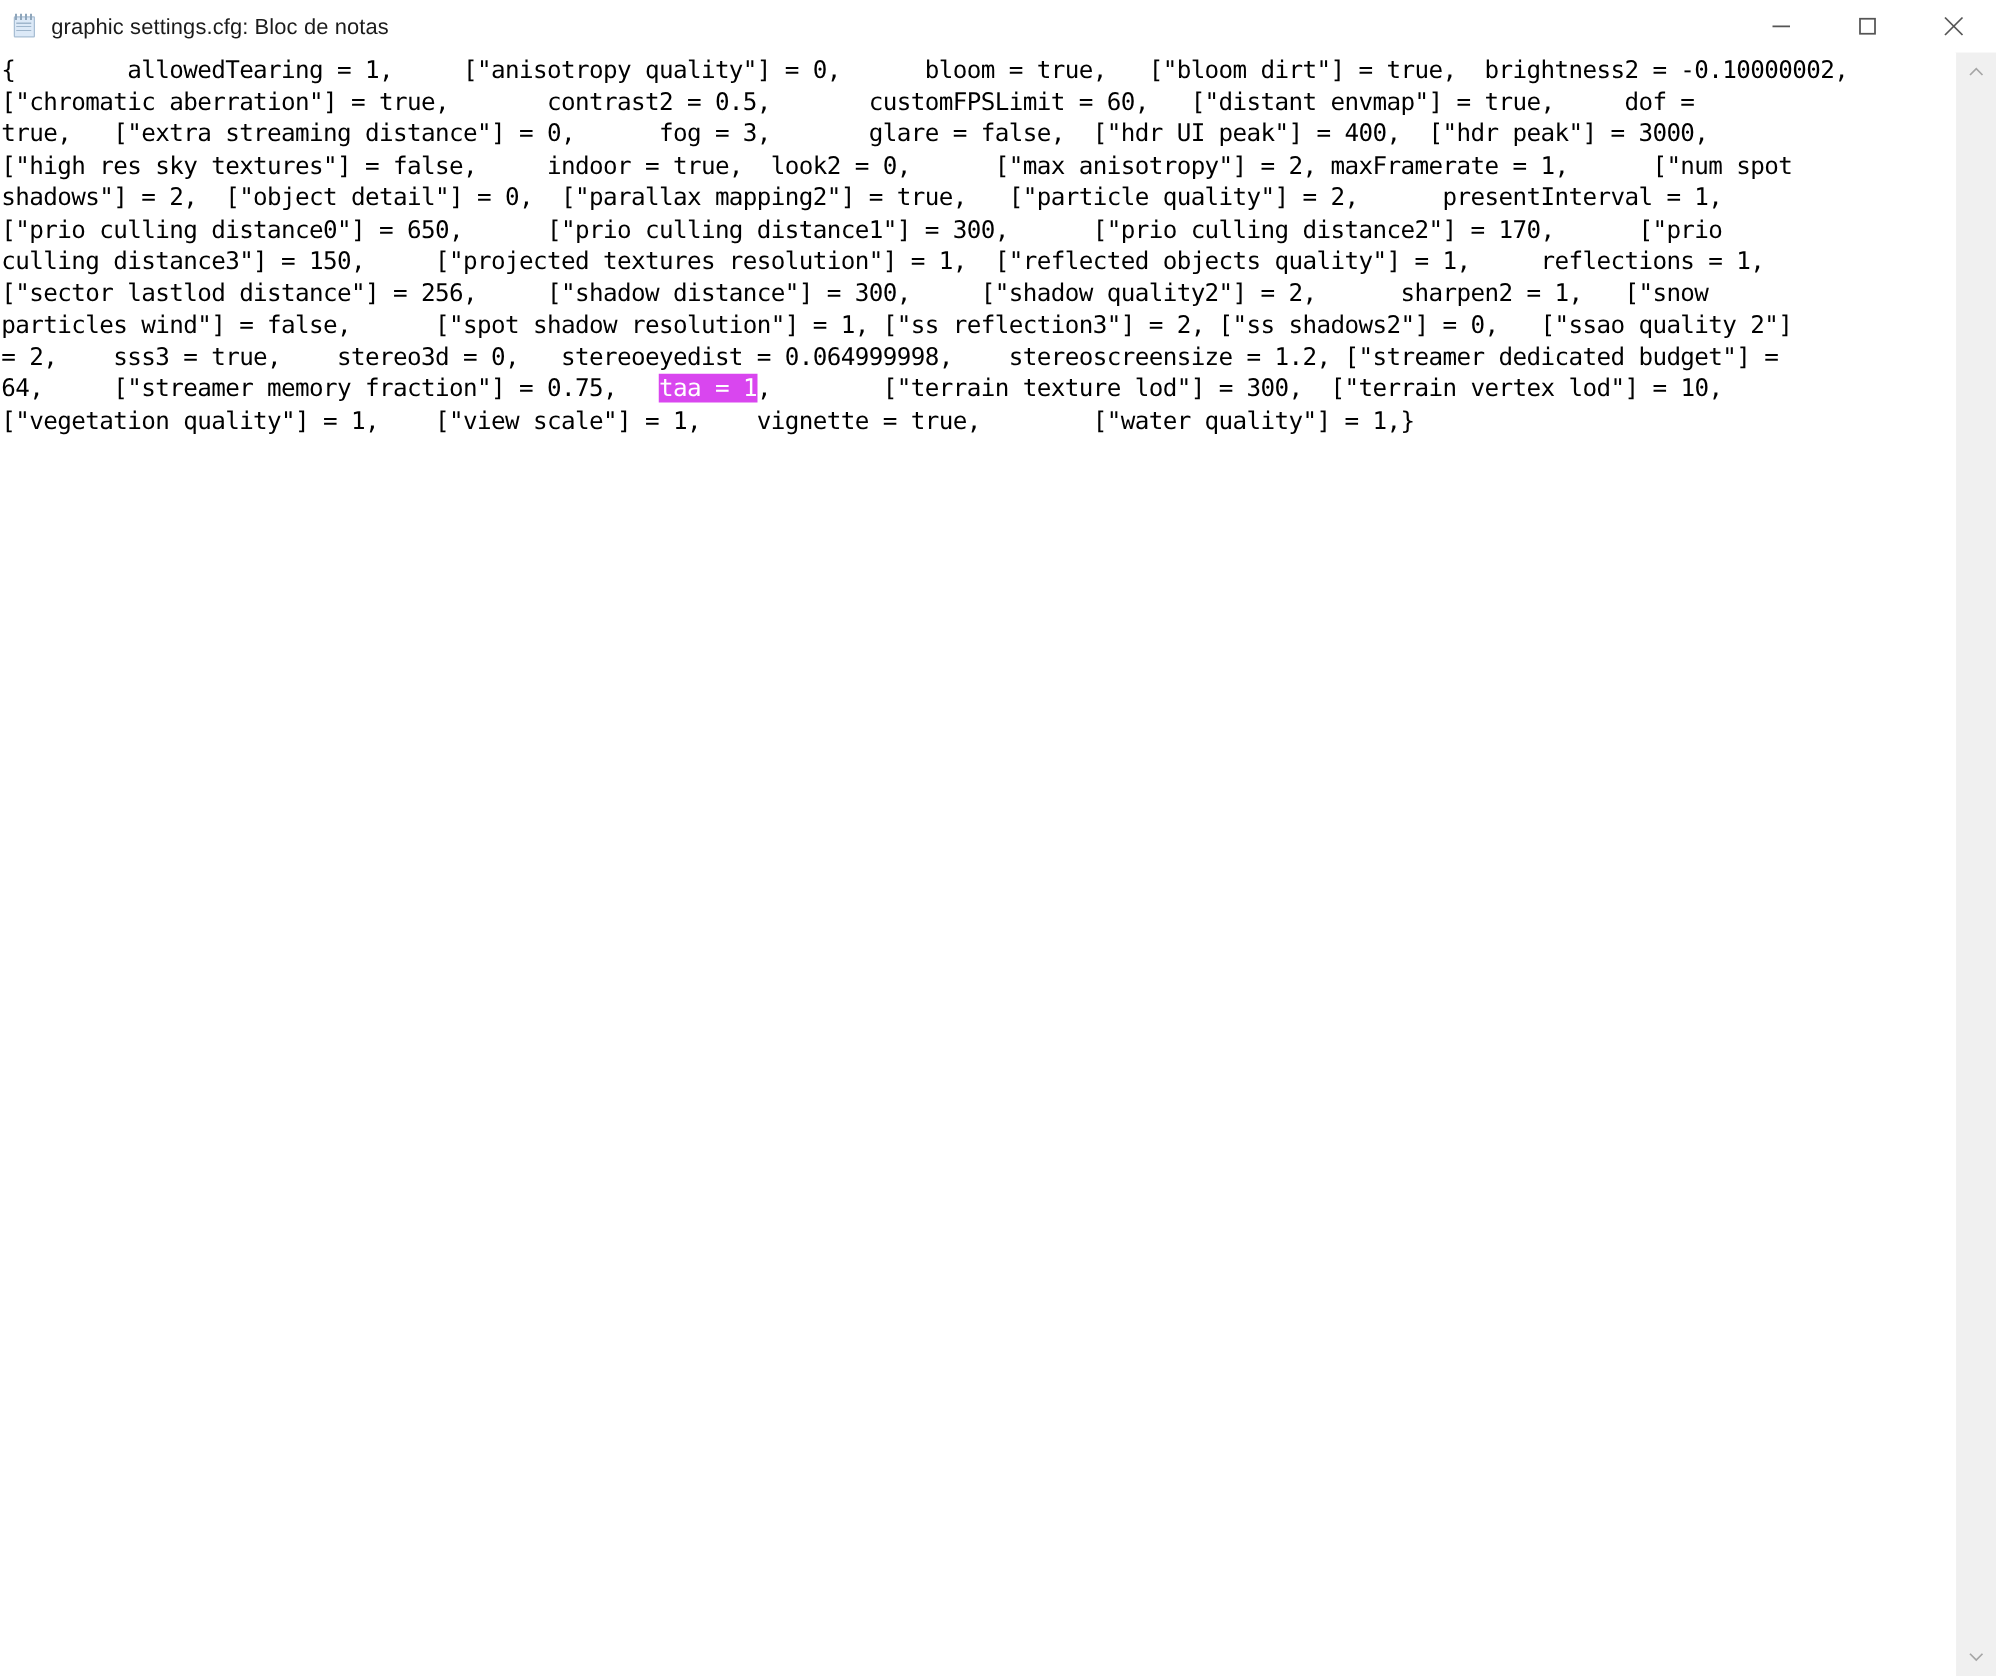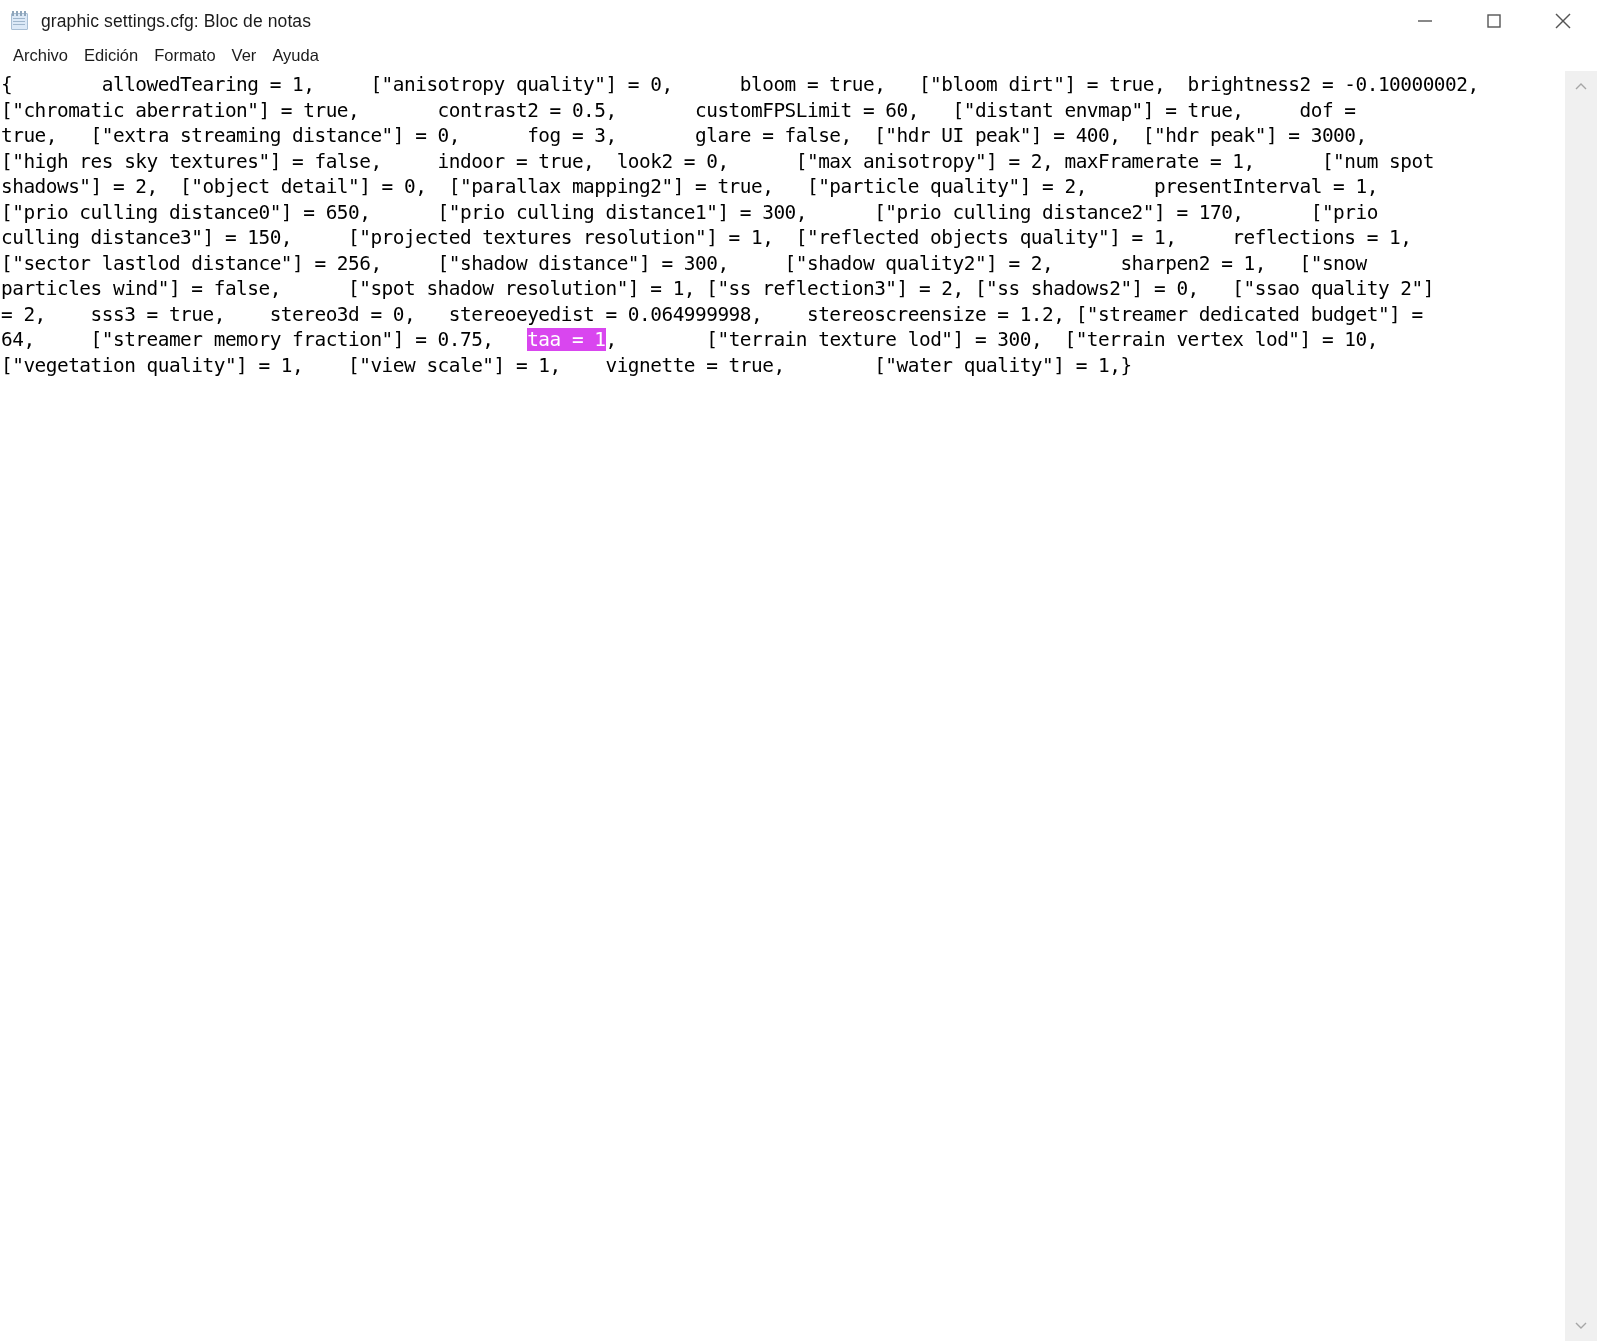--- a/index.html
+++ b/index.html
@@ -189,27 +189,20 @@
       </div>
       <div class="win-btn">
         <svg width="24" height="24" viewBox="0 0 24 24">
           <line x1="5" y1="5" x2="19" y2="19" stroke="#555555" stroke-width="1.4"></line>
           <line x1="19" y1="5" x2="5" y2="19" stroke="#555555" stroke-width="1.4"></line>
         </svg>
       </div>
     </div>
   </div>
 
-  <div class="menubar">
-    <div class="menu-item">Archivo</div>
-    <div class="menu-item">Edición</div>
-    <div class="menu-item">Formato</div>
-    <div class="menu-item">Ver</div>
-    <div class="menu-item">Ayuda</div>
-  </div>
 
   <div class="edit-area">
     <div class="text-canvas">
       <div class="doc" id="doc"><div class="line">{        allowedTearing = 1,     ["anisotropy quality"] = 0,      bloom = true,   ["bloom dirt"] = true,  brightness2 = -0.10000002,</div><div class="line">["chromatic aberration"] = true,       contrast2 = 0.5,       customFPSLimit = 60,   ["distant envmap"] = true,     dof =</div><div class="line">true,   ["extra streaming distance"] = 0,      fog = 3,       glare = false,  ["hdr UI peak"] = 400,  ["hdr peak"] = 3000,</div><div class="line">["high res sky textures"] = false,     indoor = true,  look2 = 0,      ["max anisotropy"] = 2, maxFramerate = 1,      ["num spot</div><div class="line">shadows"] = 2,  ["object detail"] = 0,  ["parallax mapping2"] = true,   ["particle quality"] = 2,      presentInterval = 1,</div><div class="line">["prio culling distance0"] = 650,      ["prio culling distance1"] = 300,      ["prio culling distance2"] = 170,      ["prio</div><div class="line">culling distance3"] = 150,     ["projected textures resolution"] = 1,  ["reflected objects quality"] = 1,     reflections = 1,</div><div class="line">["sector lastlod distance"] = 256,     ["shadow distance"] = 300,     ["shadow quality2"] = 2,      sharpen2 = 1,   ["snow</div><div class="line">particles wind"] = false,      ["spot shadow resolution"] = 1, ["ss reflection3"] = 2, ["ss shadows2"] = 0,   ["ssao quality 2"]</div><div class="line">= 2,    sss3 = true,    stereo3d = 0,   stereoeyedist = 0.064999998,    stereoscreensize = 1.2, ["streamer dedicated budget"] =</div><div class="line">64,     ["streamer memory fraction"] = 0.75,   <span class="sel">taa = 1</span>,        ["terrain texture lod"] = 300,  ["terrain vertex lod"] = 10,</div><div class="line">["vegetation quality"] = 1,    ["view scale"] = 1,    vignette = true,        ["water quality"] = 1,}</div></div>
     </div>
 
     <div class="scrollbar">
       <div class="sb-arrow">
         <svg width="16" height="16" viewBox="0 0 16 16">
           <polyline points="3,10 8,5 13,10" fill="none" stroke="#a6a6a6" stroke-width="1.4"></polyline>

